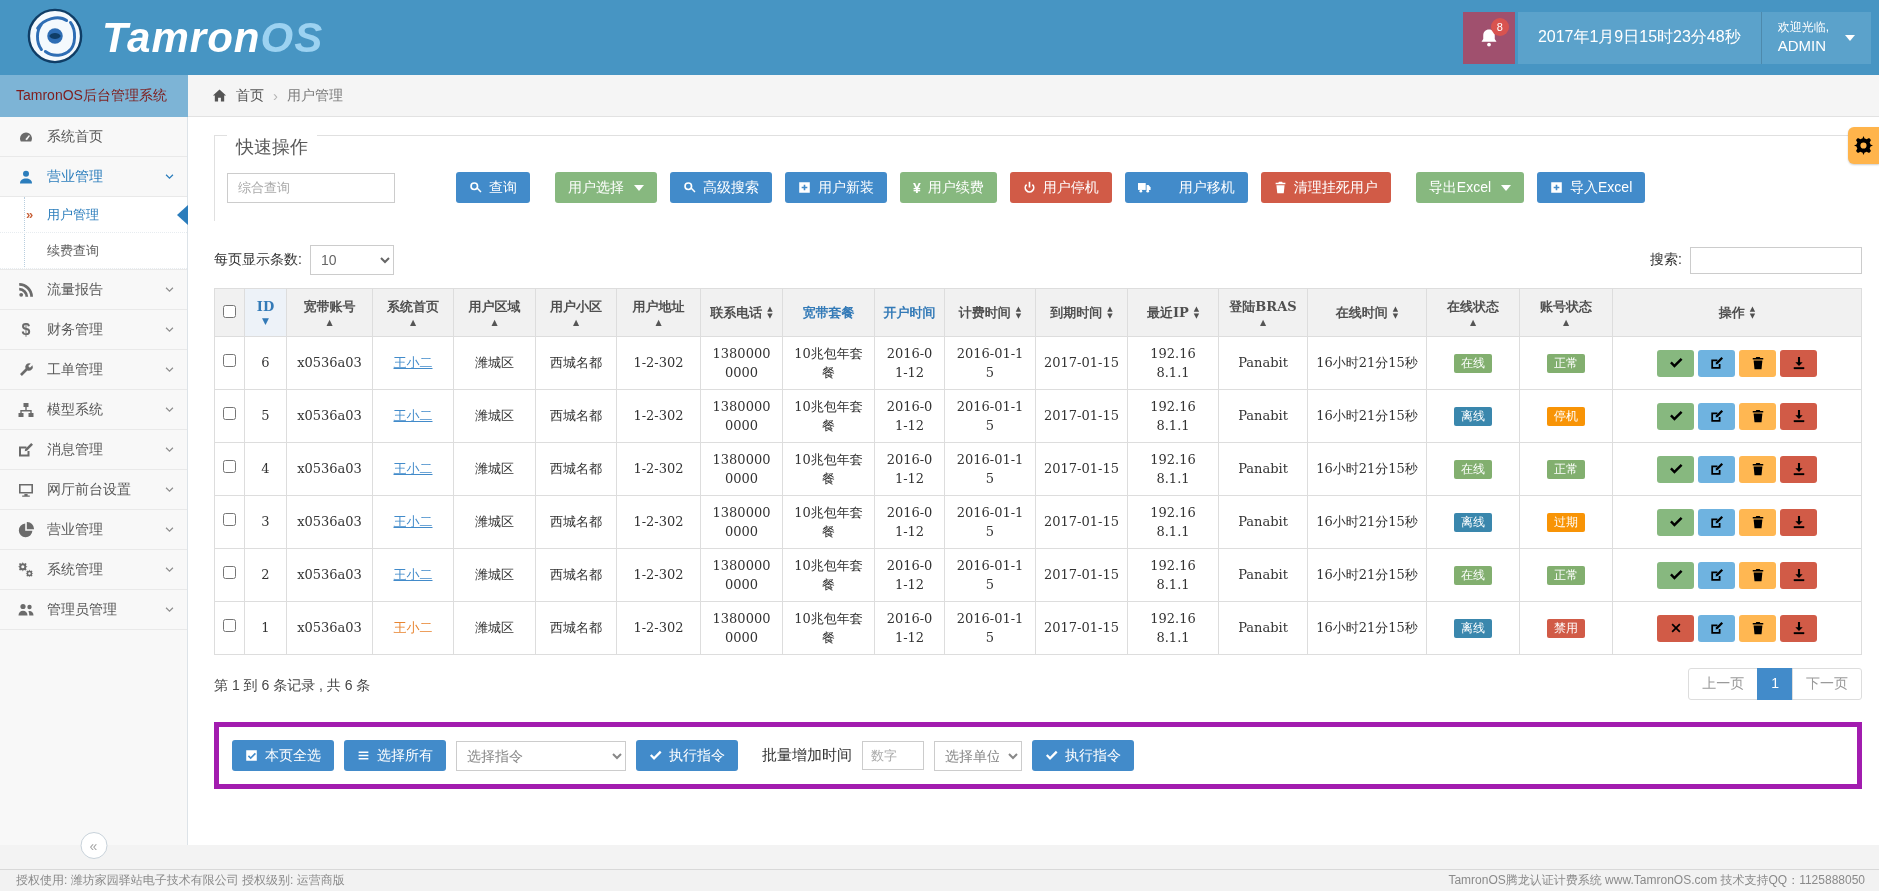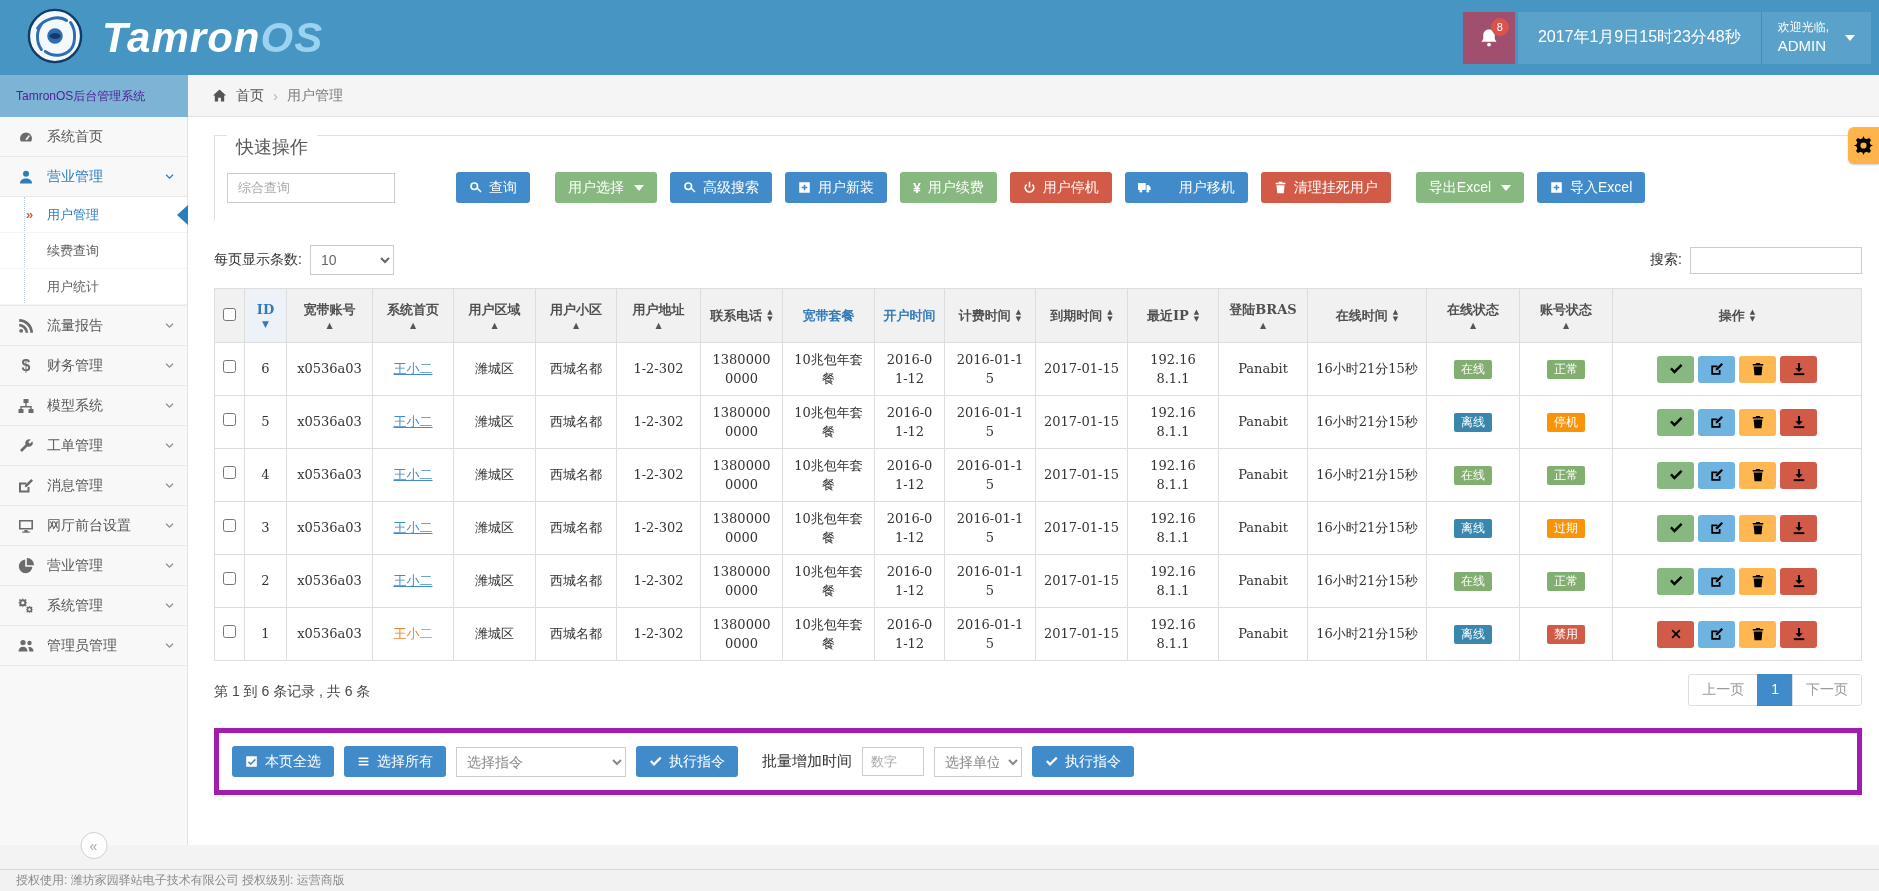--- a/index.html
+++ b/index.html
@@ -20,21 +20,21 @@
   .nav-badge{position:absolute;top:6px;right:6px;background:#d9534f;color:#fff;border-radius:50%;min-width:18px;height:18px;font-size:11px;display:flex;align-items:center;justify-content:center}
   .nav-date{background:#5ba2cb;color:#fff;display:flex;align-items:center;padding:0 20px;font-size:16px;margin-left:3px}
   .nav-user{background:#5ba2cb;border-left:1px solid rgba(0,0,0,.15);color:#fff;display:flex;align-items:center;gap:16px;padding:0 16px;cursor:pointer}
   .nav-user .lines{display:flex;flex-direction:column;line-height:1.3}
   .welcome{font-size:12px}
   .uname{font-size:15px}
   .caret{width:0;height:0;border-left:5px solid transparent;border-right:5px solid transparent;border-top:6px solid #fff;display:inline-block}
 
   
   .subhead{display:flex;flex:0 0 42px}
-  .side-title{flex:0 0 188px;background:#7db4d6;color:#4c1d95;font-size:12px;display:flex;align-items:center;padding-left:16px}
+  .side-title{flex:0 0 188px;background:#7db4d6;color:#7f1d1d;font-size:14px;display:flex;align-items:center;padding-left:16px}
   .breadcrumb{flex:1;background:#f5f5f5;border-bottom:1px solid #e2e2e2;display:flex;align-items:center;gap:9px;padding-left:24px;color:#555;font-size:14px}
   .bc-home svg{width:15px;height:15px;fill:#6e6e6e}
   .bc-sep{color:#b5b5b5;font-size:15px}
   .bc-current{color:#7a7a7a}
 
   
   .content-row{display:flex;flex:1;min-height:0}
   .sidebar{flex:0 0 188px;background:#f8f8f8;border-right:1px solid #dde3e8;position:relative}
   .side-item{height:40px;display:flex;align-items:center;gap:11px;padding:0 12px 0 16px;border-bottom:1px solid #e9e9e9;color:#585858;font-size:14px;cursor:pointer;background:#f8f8f8}
   .s-ic{width:20px;display:flex;justify-content:center;color:#6b6b6b;font-weight:bold;font-size:16px}
@@ -76,21 +76,21 @@
   
   .table-controls{display:flex;justify-content:space-between;align-items:center;margin-top:24px;font-size:14px;color:#333}
   .tc-left,.tc-right{display:flex;align-items:center;gap:8px}
   select{height:30px;border:1px solid #ccc;background:#fff;color:#666;font-size:14px;font-family:inherit;padding:0 6px}
   #page-size{width:84px}
   .tc-search{width:172px;height:27px;border:1px solid #ccc;padding:0 8px;font-size:13px}
 
   
   table{width:100%;border-collapse:collapse;table-layout:fixed;margin-top:13px;font-family:"DejaVu Serif","Liberation Serif",serif}
   th,td{border:1px solid #ddd;text-align:center;vertical-align:middle}
-  thead tr{height:54px}
+  thead tr{height:48px}
   th{background:#f1f1f1;font-size:13px;color:#4f4f4f;padding:6px 2px;font-weight:bold;cursor:pointer}
   th.sorted{background:#edf2f8}
   th.blue{color:#337ab7}
   .th-col{display:flex;flex-direction:column;align-items:center;gap:3px;line-height:1.2}
   .th-inline{display:flex;align-items:center;justify-content:center;gap:5px;line-height:1.2}
   .sort-below{font-size:8px;color:#555;line-height:1}
   .sort-desc{font-size:9px;color:#337ab7;line-height:1}
   .sort-stack{display:flex;flex-direction:column;font-size:7px;line-height:.9;color:#4f4f4f}
   tbody tr{height:53px}
   td{font-size:13px;color:#333;padding:6px 8px;word-break:break-all;line-height:1.5}
@@ -200,23 +200,20 @@
           </span>
         </div>
         <div class="side-sub">
           <div class="sub-item active">
             <span class="sub-marker" data-icon="double-angle-icon">»</span>
             <span>用户管理</span>
           </div>
           <div class="sub-item">
             <span>续费查询</span>
           </div>
-          <div class="sub-item">
-            <span>用户统计</span>
-          </div>
         </div>
         <div class="side-item">
           <span class="s-ic" data-icon="rss-icon">
             <svg viewBox="0 0 16 16">
               <circle cx="3.2" cy="12.8" r="1.9" fill="currentColor"></circle>
               <path fill="currentColor" d="M1.2 5.8a9 9 0 0 1 9 9H7.4a6.2 6.2 0 0 0-6.2-6.2z"></path>
               <path fill="currentColor" d="M1.2 1a14 14 0 0 1 13.8 13.8h-2.8A11.2 11.2 0 0 0 1.2 3.8z"></path>
             </svg>
           </span>
           <span class="s-label">流量报告</span>
@@ -229,39 +226,39 @@
         <div class="side-item">
           <span class="s-ic" data-icon="dollar-icon">$</span>
           <span class="s-label">财务管理</span>
           <span class="s-chev" data-icon="chevron-down-icon">
             <svg viewBox="0 0 16 16" fill="none" stroke="currentColor" stroke-width="1.8">
               <path d="M3 5.5l5 5 5-5"></path>
             </svg>
           </span>
         </div>
         <div class="side-item">
-          <span class="s-ic" data-icon="sitemap-icon">
-            <svg viewBox="0 0 16 16">
-              <path fill="currentColor" d="M5.5 1h5v4h-5zM.5 11h5v4h-5zm10 0h5v4h-5zM7.3 5h1.4v3H7.3zM2.3 8h11.4v1.4H2.3zm0 0h1.4v3H2.3zm10 0h1.4v3h-1.4z"></path>
-            </svg>
-          </span>
-          <span class="s-label">模型系统</span>
+          <span class="s-ic" data-icon="wrench-icon">
+            <svg viewBox="0 0 16 16">
+              <path fill="currentColor" d="M14.5 3.2l-2.6 2.6-1.7-1.7 2.6-2.6a4 4 0 0 0-5.3 5.1L2 12.1 3.9 14l5.5-5.5a4 4 0 0 0 5.1-5.3z"></path>
+            </svg>
+          </span>
+          <span class="s-label">工单管理</span>
           <span class="s-chev" data-icon="chevron-down-icon">
             <svg viewBox="0 0 16 16" fill="none" stroke="currentColor" stroke-width="1.8">
               <path d="M3 5.5l5 5 5-5"></path>
             </svg>
           </span>
         </div>
         <div class="side-item">
-          <span class="s-ic" data-icon="wrench-icon">
-            <svg viewBox="0 0 16 16">
-              <path fill="currentColor" d="M14.5 3.2l-2.6 2.6-1.7-1.7 2.6-2.6a4 4 0 0 0-5.3 5.1L2 12.1 3.9 14l5.5-5.5a4 4 0 0 0 5.1-5.3z"></path>
-            </svg>
-          </span>
-          <span class="s-label">工单管理</span>
+          <span class="s-ic" data-icon="sitemap-icon">
+            <svg viewBox="0 0 16 16">
+              <path fill="currentColor" d="M5.5 1h5v4h-5zM.5 11h5v4h-5zm10 0h5v4h-5zM7.3 5h1.4v3H7.3zM2.3 8h11.4v1.4H2.3zm0 0h1.4v3H2.3zm10 0h1.4v3h-1.4z"></path>
+            </svg>
+          </span>
+          <span class="s-label">模型系统</span>
           <span class="s-chev" data-icon="chevron-down-icon">
             <svg viewBox="0 0 16 16" fill="none" stroke="currentColor" stroke-width="1.8">
               <path d="M3 5.5l5 5 5-5"></path>
             </svg>
           </span>
         </div>
         <div class="side-item">
           <span class="s-ic" data-icon="compose-icon">
             <svg viewBox="0 0 16 16">
               <path fill="currentColor" d="M1 4.5h7.5v2H3v6h6.5V9h2v5.5H1z"></path>
@@ -924,15 +921,16 @@
             </span>
           <span>执行指令</span>
         </button>
       </div>
     </main>
   </div>
 
   <footer class="footer">
     <div class="footer-bar">
       <span>授权使用: 潍坊家园驿站电子技术有限公司  授权级别: 运营商版</span>
+      <span>TamronOS腾龙认证计费系统 www.TamronOS.com 技术支持QQ：1125888050</span>
     </div>
   </footer>
 </div>
 
 </body></html>

